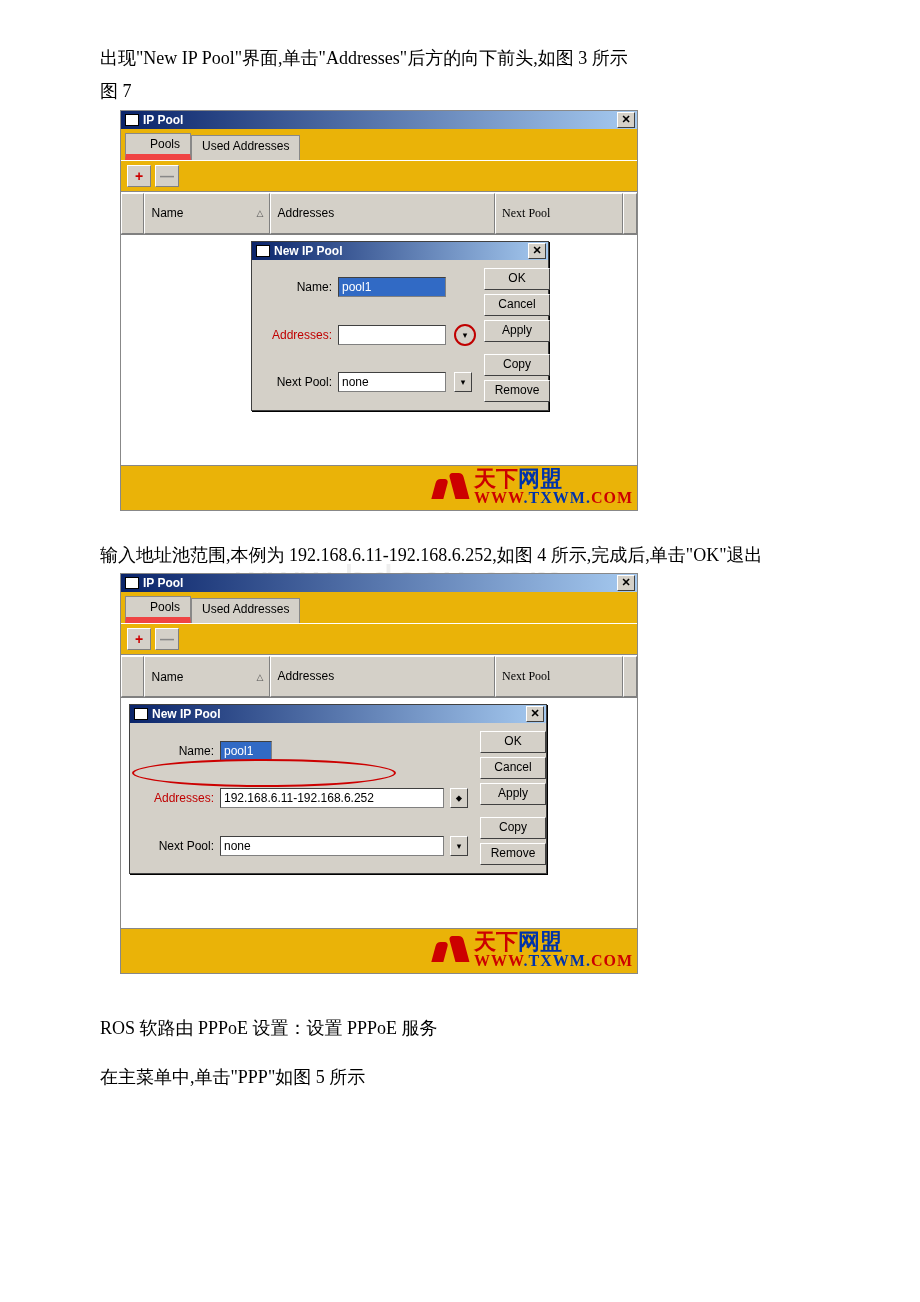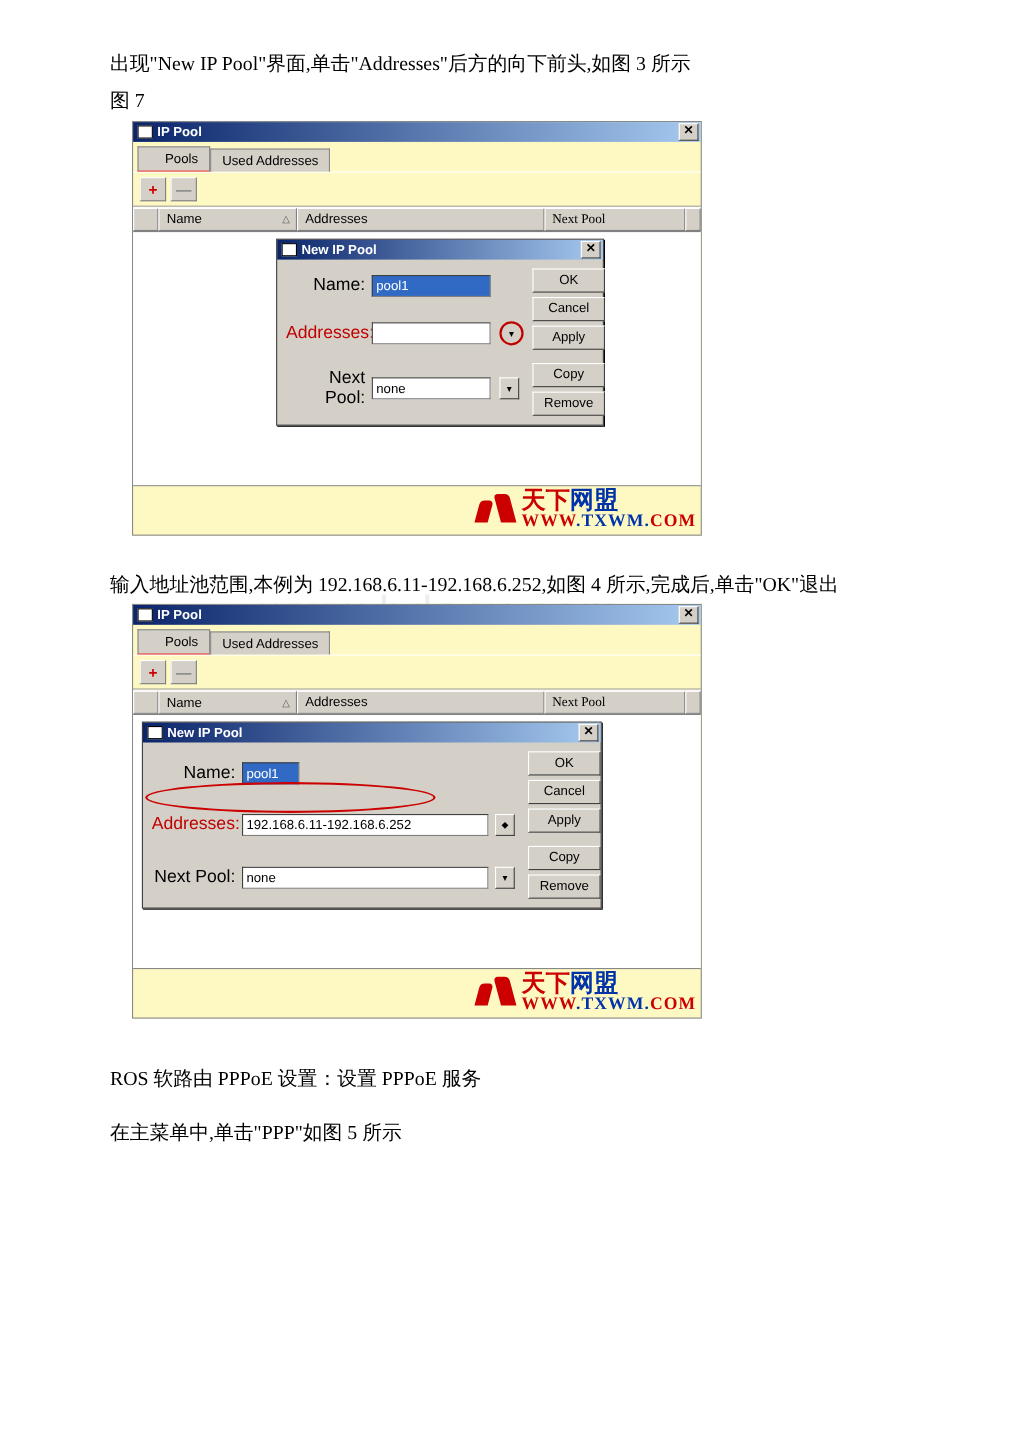--- a/index.html
+++ b/index.html
@@ -31,21 +31,21 @@
   .section {
     position: relative;
   }
 
   
   .win {
     position: relative;
     width: 516px;
     margin: 4px 0 20px 20px;
     border: 1px solid #888;
-    background: #fef9c3;
+    background: #eab308;
     font-family: "Tahoma", "SimSun", sans-serif;
     font-size: 12px;
     z-index: 1;
   }
   .titlebar {
     display: flex;
     align-items: center;
     justify-content: space-between;
     background: linear-gradient(to right, #0a246a, #a6caf0);
     color: #fff;
@@ -87,21 +87,21 @@
   }
   .tab {
     padding: 3px 10px 3px 10px;
     border: 1px solid #888;
     border-bottom: none;
     background: #d4d0c8;
     position: relative;
   }
   .tab.active {
     background: #d4d0c8;
-    border-bottom: 1px solid #ef4444;
+    border-bottom: 6px solid #ef4444;
     z-index: 2;
     padding-left: 24px;
   }
   .tab.inactive {
     background: #d4d0c8;
     margin-top: 2px;
     font-size: 12px;
   }
   .toolbar {
     display: flex;
@@ -132,21 +132,21 @@
     font-size: 14px;
   }
   .grid-header {
     display: flex;
     background: #d4d0c8;
     border-top: 1px solid #fff;
   }
   .gh {
     border: 1px solid;
     border-color: #fff #808080 #808080 #fff;
-    padding: 2px 6px;
+    padding: 12px 6px;
     font-size: 12px;
   }
   .gh-name { width: 118px; display:flex; justify-content:space-between; align-items:center;}
   .gh-addr { width: 222px; }
   .gh-next { width: 120px; font-family: Liberation Serif, serif; }
   .gh-last { flex: 1; }
   .grid-body {
     background: #fff;
     height: 230px;
     border-top: 1px solid #808080;
@@ -170,21 +170,21 @@
     gap: 10px;
   }
   .dlg-form {
     display: grid;
     grid-template-columns: auto 1fr auto;
     gap: 8px 6px;
     align-items: center;
   }
   .dlg-form label {
     text-align: right;
-    font-size: 16px;
+    font-size: 12px;
   }
   .dlg-form label.addr-red { color: #c00000; }
   .txt {
     border: 1px solid #808080;
     border-top-color: #404040;
     border-left-color: #404040;
     background: #fff;
     padding: 1px 3px;
     font-size: 12px;
     font-family: "Tahoma","SimSun",sans-serif;

